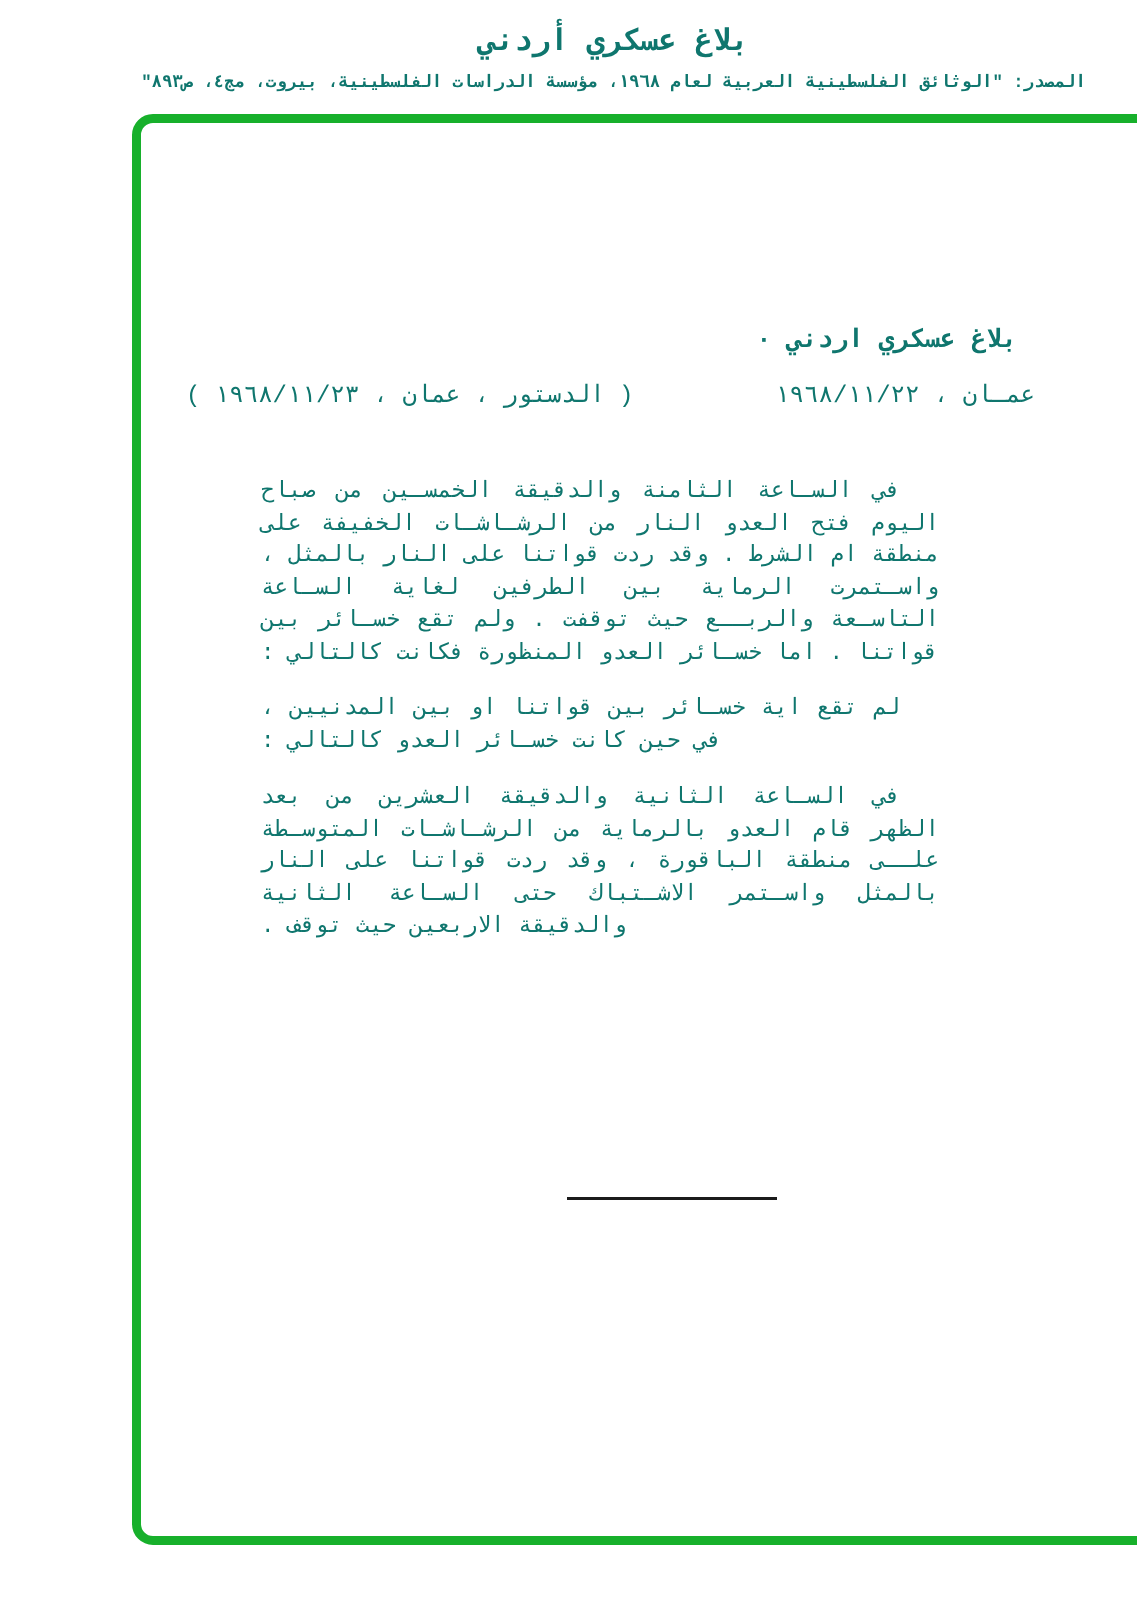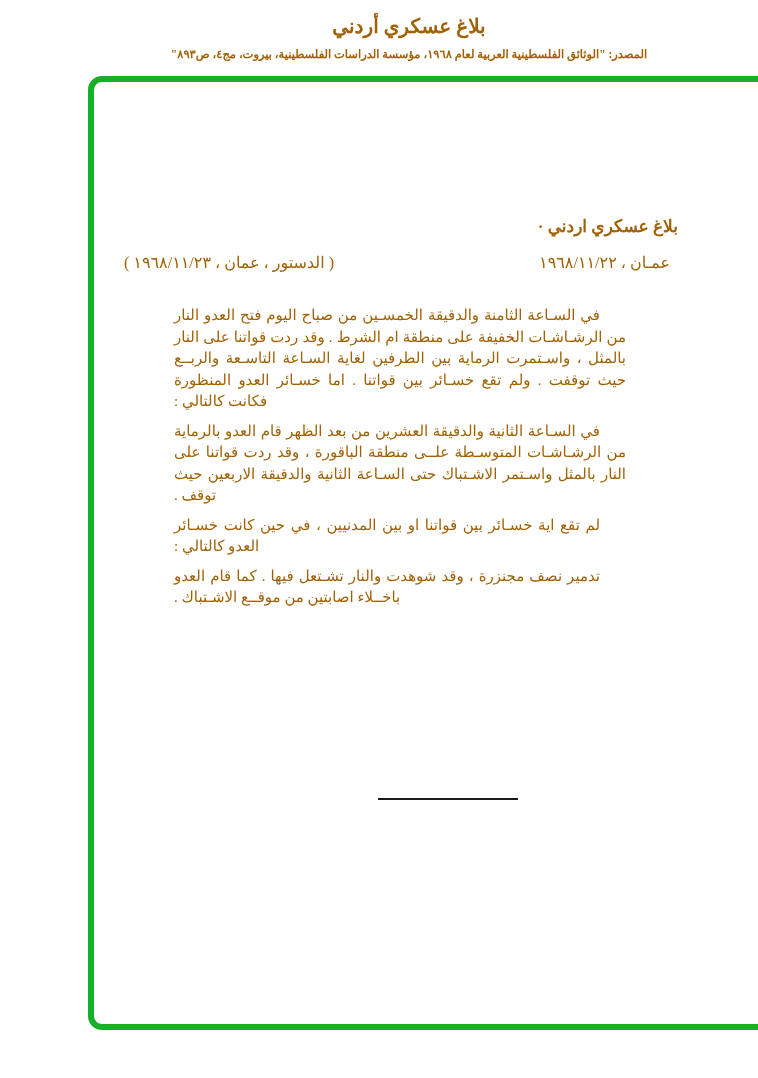--- a/index.html
+++ b/index.html
@@ -4,22 +4,22 @@
 <style>
   * { margin: 0; padding: 0; box-sizing: border-box; }
   html, body { background: #ffffff; }
   .page {
     position: relative;
     width: 698px;
     height: 1078px;
     background: #ffffff;
     overflow: hidden;
     direction: rtl;
-    font-family: Liberation Serif, serif;
-    color: #a16207;
+    font-family: Liberation Mono, monospace;
+    color: #0f766e;
   }
   .top-title {
     position: absolute;
     top: 14px; left: 0; right: 0;
     text-align: center;
     font-size: 20px;
     font-weight: bold;
     letter-spacing: 0.5px;
   }
   .top-source {
@@ -38,41 +38,41 @@
     background: #ffffff;
   }
   .comm-heading {
     position: absolute;
     top: 134px; right: 108px;
     font-size: 17px;
     font-weight: bold;
   }
   .comm-dateline {
     position: absolute;
-    top: 171px; right: 116px;
+    top: 171px; right: 96px;
     font-size: 16px;
     text-align: right;
   }
   .comm-citation {
     position: absolute;
     top: 171px; left: 30px;
     font-size: 16px;
     text-align: center;
   }
   .body-col {
     position: absolute;
     top: 219px; right: 160px;
     width: 452px;
     font-size: 15px;
     line-height: 21.5px;
     text-align: justify;
     text-align-last: left;
   }
   .body-col p {
-    margin: 4px 0 8px 0;
+    margin: 16px 0 8px 0;
     text-indent: 26px;
   }
   .end-divider {
     position: absolute;
     top: 716px; left: 284px;
     width: 140px; height: 2px;
     background: #1b1b1b;
   }
 </style>
 </head>
@@ -87,22 +87,21 @@
   <div class="frame" style="border-color: rgb(23, 176, 43);">
 
     <div class="comm-heading">بلاغ عسكري اردني ·</div>
 
     <div class="comm-dateline">عمـان ، ١٩٦٨/١١/٢٢</div>
 
     <div class="comm-citation">( الدستور ، عمان ، ١٩٦٨/١١/٢٣ )</div>
 
     <div class="body-col">
       <p>في السـاعة الثامنة والدقيقة الخمسـين من صباح اليوم فتح العدو النار من الرشـاشـات الخفيفة على منطقة ام الشرط . وقد ردت قواتنا على النار بالمثل ، واسـتمرت الرماية بين الطرفين لغاية السـاعة التاسـعة والربــع حيث توقفت . ولم تقع خسـائر بين قواتنا . اما خسـائر العدو المنظورة فكانت كالتالي :</p>
+      <p>لم تقع اية خسـائر بين قواتنا او بين المدنيين ، في حين كانت خسـائر العدو كالتالي :</p>
       <p>في السـاعة الثانية والدقيقة العشرين من بعد الظهر قام العدو بالرماية من الرشـاشـات المتوسـطة علــى منطقة الباقورة ، وقد ردت قواتنا على النار بالمثل واسـتمر الاشـتباك حتى السـاعة الثانية والدقيقة الاربعين حيث توقف .</p>
-      <p>لم تقع اية خسـائر بين قواتنا او بين المدنيين ، في حين كانت خسـائر العدو كالتالي :</p>
-      <p>تدمير نصف مجنزرة ، وقد شوهدت والنار تشـتعل فيها . كما قام العدو باخــلاء اصابتين من موقــع الاشـتباك .</p>
     </div>
 
     <div class="end-divider"></div>
 
   </div>
 
 </div>
 
 </body></html>

